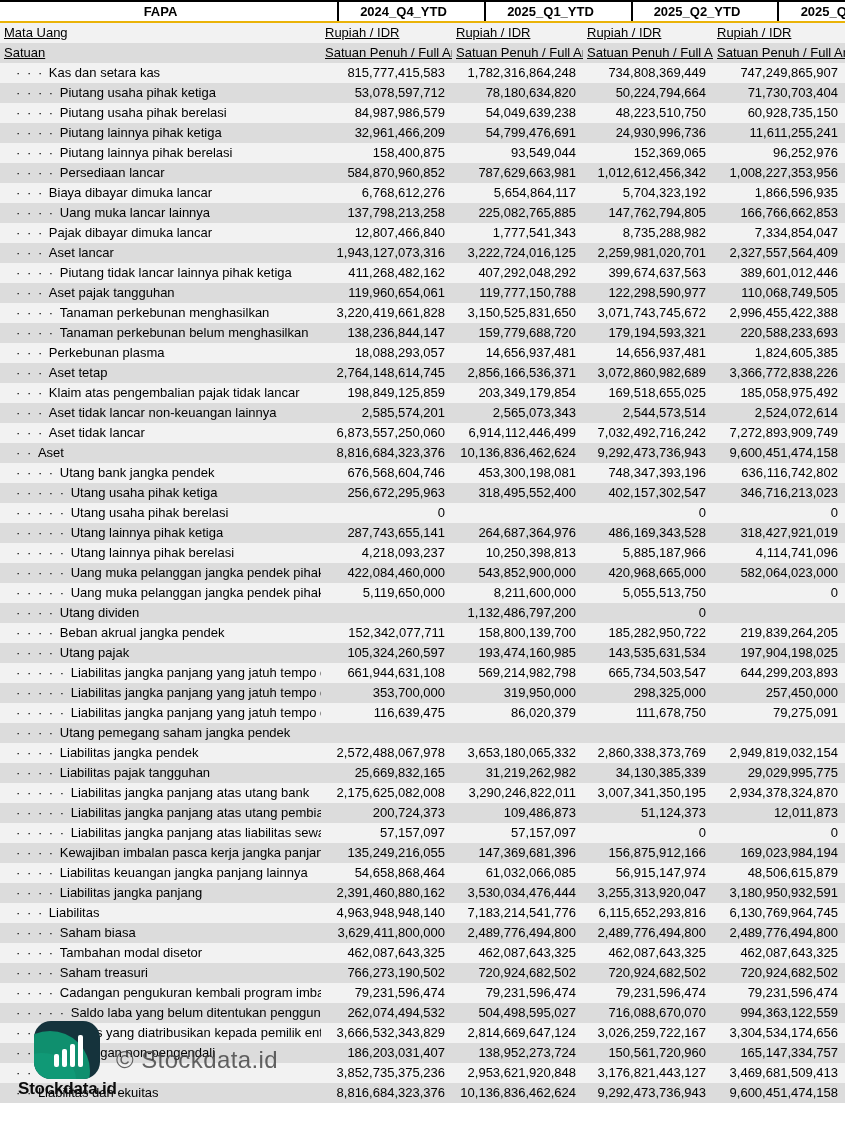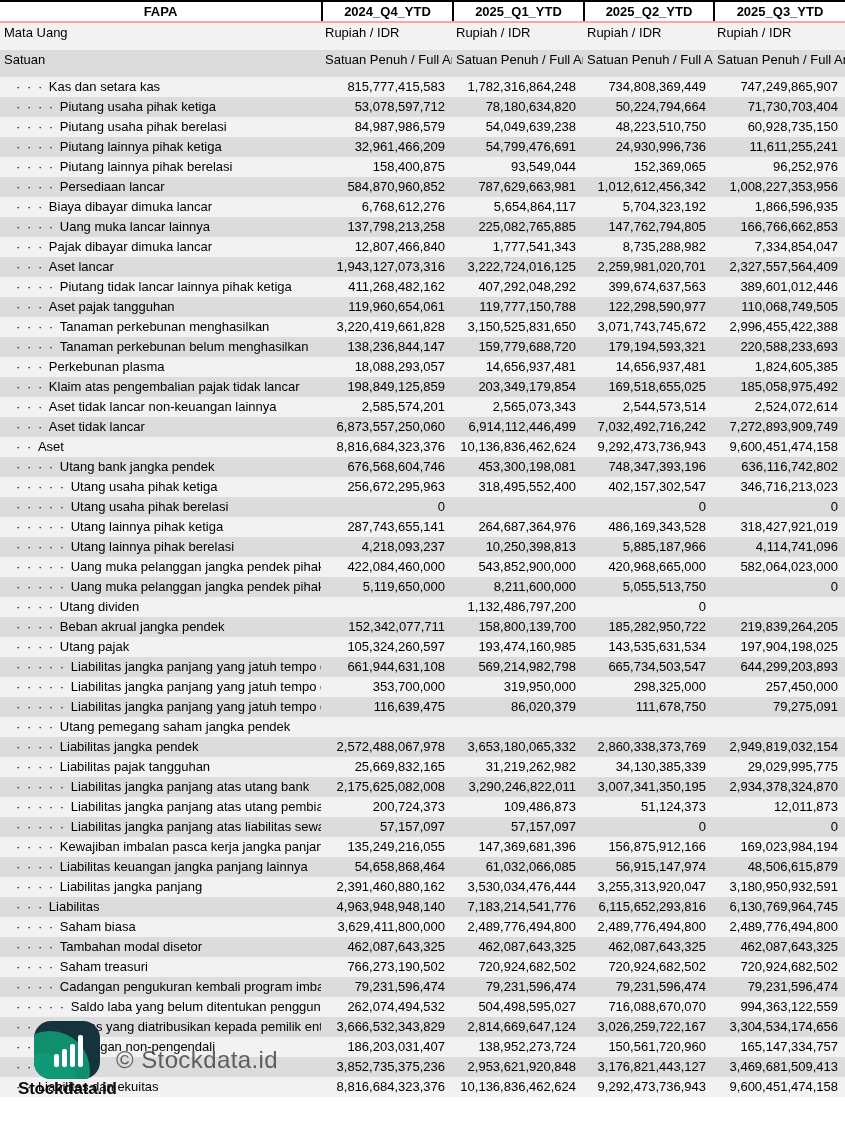--- a/index.html
+++ b/index.html
@@ -1,25 +1,25 @@
 <!DOCTYPE html>
 <html><head>
 <meta charset="utf-8">
 <style>
   html,body{margin:0;padding:0;background:#fff;}
   #page{position:relative;width:845px;height:1121px;overflow:hidden;
         font-family:"Liberation Sans",sans-serif;color:#000;background:#fff;}
   
   #hdr{display:grid;grid-template-columns:321px 131px 131px 130px 132px;
-       border-top:2px solid #000;border-bottom:2px solid #fca5a5;height:19px;}
+       border-top:2px solid #000;border-bottom:2px solid #eab308;height:19px;gap:16px;}
   #hdr .hcell{font-weight:bold;font-size:13px;line-height:19px;text-align:center;
        white-space:nowrap;overflow:hidden;background:#fff;}
   #hdr .qcell{border-left:2px solid #000;}
   
-  .mrow{display:grid;grid-template-columns:321px 131px 131px 130px 132px;height:27px;}
+  .mrow{display:grid;grid-template-columns:321px 131px 131px 130px 132px;height:20px;text-decoration:underline;}
   .mrow .mcell{font-size:13px;line-height:20px;white-space:nowrap;overflow:hidden;padding-left:4px;box-sizing:border-box;}
   #meta-currency{background:#F2F2F2;}
   #meta-unit{background:#DCDCDC;}
   
   #rows .trow{display:grid;grid-template-columns:321px 131px 131px 130px 132px;height:20px;}
   #rows .trow:nth-child(odd){background:#F2F2F2;}
   #rows .trow:nth-child(even){background:#DCDCDC;}
   .lcell{font-size:13px;line-height:20px;white-space:nowrap;overflow:hidden;
          padding-left:16px;box-sizing:border-box;}
   .dots{letter-spacing:1.5px;}
@@ -161,20 +161,27 @@
         <div class="vcell">220,588,233,693</div>
       </div>
       <div class="trow">
         <div class="lcell"><span class="dots">· · · </span><span>Perkebunan plasma</span></div>
         <div class="vcell">18,088,293,057</div>
         <div class="vcell">14,656,937,481</div>
         <div class="vcell">14,656,937,481</div>
         <div class="vcell">1,824,605,385</div>
       </div>
       <div class="trow">
+        <div class="lcell"><span class="dots">· · · </span><span>Aset tetap</span></div>
+        <div class="vcell">2,764,148,614,745</div>
+        <div class="vcell">2,856,166,536,371</div>
+        <div class="vcell">3,072,860,982,689</div>
+        <div class="vcell">3,366,772,838,226</div>
+      </div>
+      <div class="trow">
         <div class="lcell"><span class="dots">· · · </span><span>Klaim atas pengembalian pajak tidak lancar</span></div>
         <div class="vcell">198,849,125,859</div>
         <div class="vcell">203,349,179,854</div>
         <div class="vcell">169,518,655,025</div>
         <div class="vcell">185,058,975,492</div>
       </div>
       <div class="trow">
         <div class="lcell"><span class="dots">· · · </span><span>Aset tidak lancar non-keuangan lainnya</span></div>
         <div class="vcell">2,585,574,201</div>
         <div class="vcell">2,565,073,343</div>

